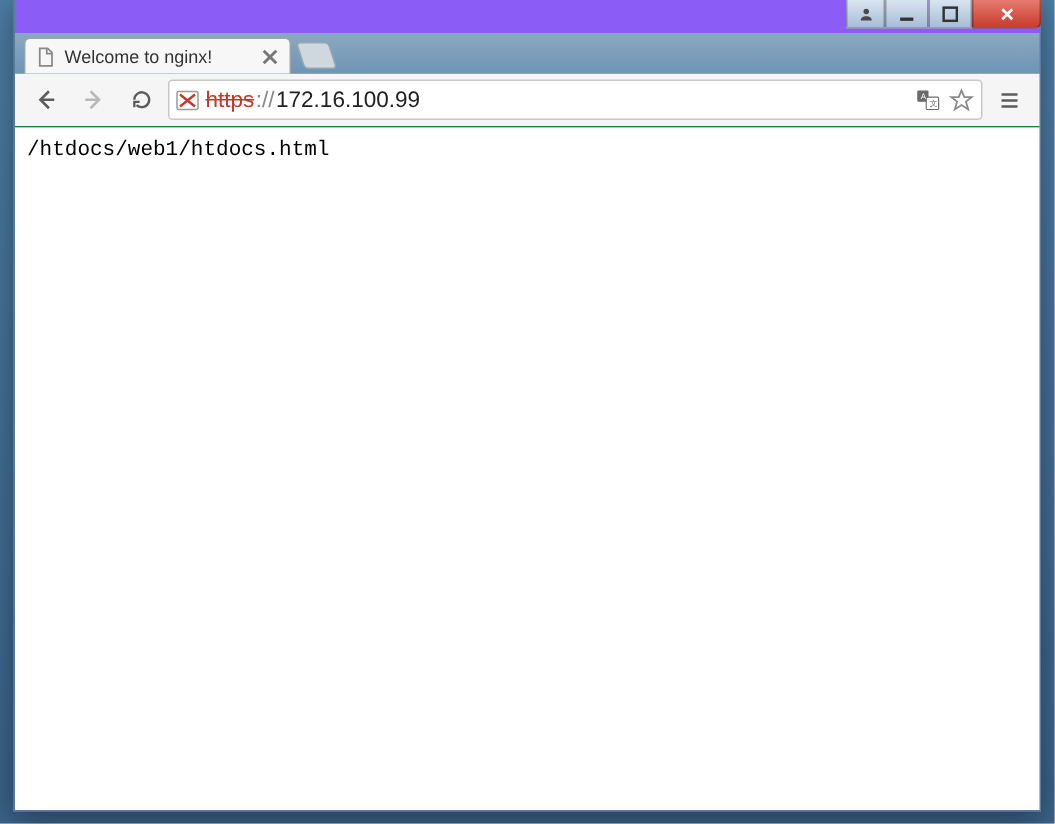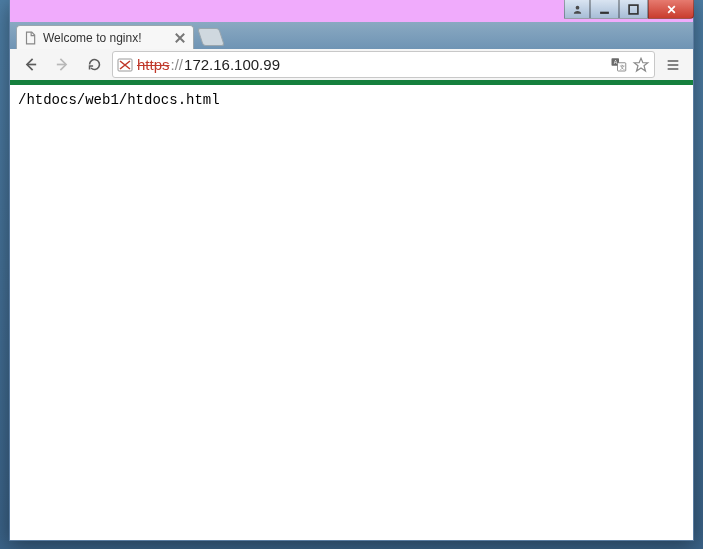--- a/index.html
+++ b/index.html
@@ -8,21 +8,21 @@
 
   .desktop-bg { position:absolute; inset:0; background: linear-gradient(to bottom, #4d7da4 0%, #3a6287 100%); }
   .blur-icon { position:absolute; top:0; width:60px; height:30px; border-radius:6px; filter: blur(4px); opacity:0.9; }
   .b1 { left:230px; background:#c6423a; }
   .b2 { left:300px; background:#e9e4d8; }
   .b3 { left:330px; width:55px; background: conic-gradient(#ea4335 0 25%, #fbbc05 0 50%, #34a853 0 75%, #4285f4 0 100%); border-radius:50%; }
   .b4 { left:400px; background:#cfd3c8; }
 
   .window {
     position: absolute; left: 9px; top: 0; width: 685px; height: 541px;
-    background: #f0abfc; border: 1px solid #5a7ca0; border-top: none;
+    background: #8b5cf6; border: 1px solid #5a7ca0; border-top: none;
     box-shadow: 0 4px 20px rgba(0,0,0,0.4);
     display: flex; flex-direction: column;
   }
 
   
   .titlebar { height: 22px; background: transparent; position: relative; }
   .win-controls { position: absolute; right: -1px; top: -1px; display: flex; }
   .win-btn { width: 29px; height: 20px; border: 1px solid rgba(0,0,0,0.3); display:flex; align-items:center; justify-content:center; font-size:10px; color:#fff; }
   .win-user { width:26px; background: linear-gradient(#d9e4f1,#a7bdd6); color:#333; border-top-left-radius:0; }
   .win-min  { background: linear-gradient(#d9e4f1,#a7bdd6); color:#333; }
@@ -33,21 +33,21 @@
   
   .tabstrip { height: 27px; background: linear-gradient(#8aa9c2,#6f94b4); position: relative; padding-left: 6px; display:flex; align-items:flex-end; }
   .tab { background:#f7f7f7; border:1px solid #9aa6ae; border-bottom:none; border-radius:4px 4px 0 0;
          height:24px; min-width:178px; display:flex; align-items:center; padding:0 6px; gap:6px;
          font-size:12px; color:#333; position: relative; }
   .tab .favicon { width:14px; height:14px; color:#777; }
   .tab .close { margin-left:auto; width:14px; height:14px; color:#777; display:flex; align-items:center; justify-content:center; }
   .newtab { width:22px; height:18px; margin-left:6px; margin-bottom:3px; background:#cfd8df; border:1px solid #9aa6ae; transform: skewX(18deg); border-radius:3px; }
 
   
-  .toolbar { height:36px; background:#f5f5f5; border-bottom:5px solid #15803d; display:flex; align-items:center; padding:14px 6px; gap:4px; }
+  .toolbar { height:36px; background:#f5f5f5; border-bottom:1px solid #15803d; display:flex; align-items:center; padding:14px 6px; gap:4px; }
   .tool-btn { width:28px; height:28px; display:flex; align-items:center; justify-content:center; border-radius:3px; color:#5c5c5c; }
   .tool-btn.disabled { color:#b8b8b8; }
   .tool-btn svg { width:17px; height:17px; }
   .menu-btn svg { width:16px; height:16px; }
 
   .omnibox { flex:1; height:27px; background:#fff; border:1px solid #c8c8c8; border-radius:3px; display:flex; align-items:center; padding:0 4px; gap:4px; }
   .omnibox .sec-icon { width:16px; height:16px; display:flex; align-items:center; justify-content:center; }
   .scheme { font: 15px/1 Arial, sans-serif; color:#c0392b; text-decoration: line-through; }
   .sep { color:#888; font:15px/1 Arial,sans-serif; }
   .host { font: 15px/1 Arial, sans-serif; color:#222; }

